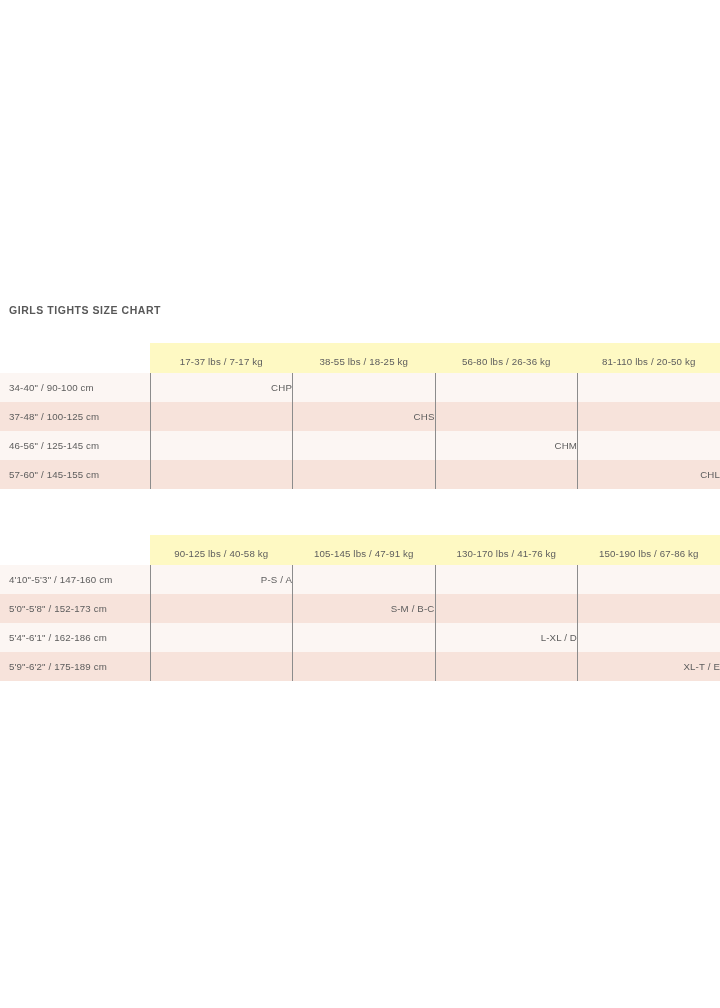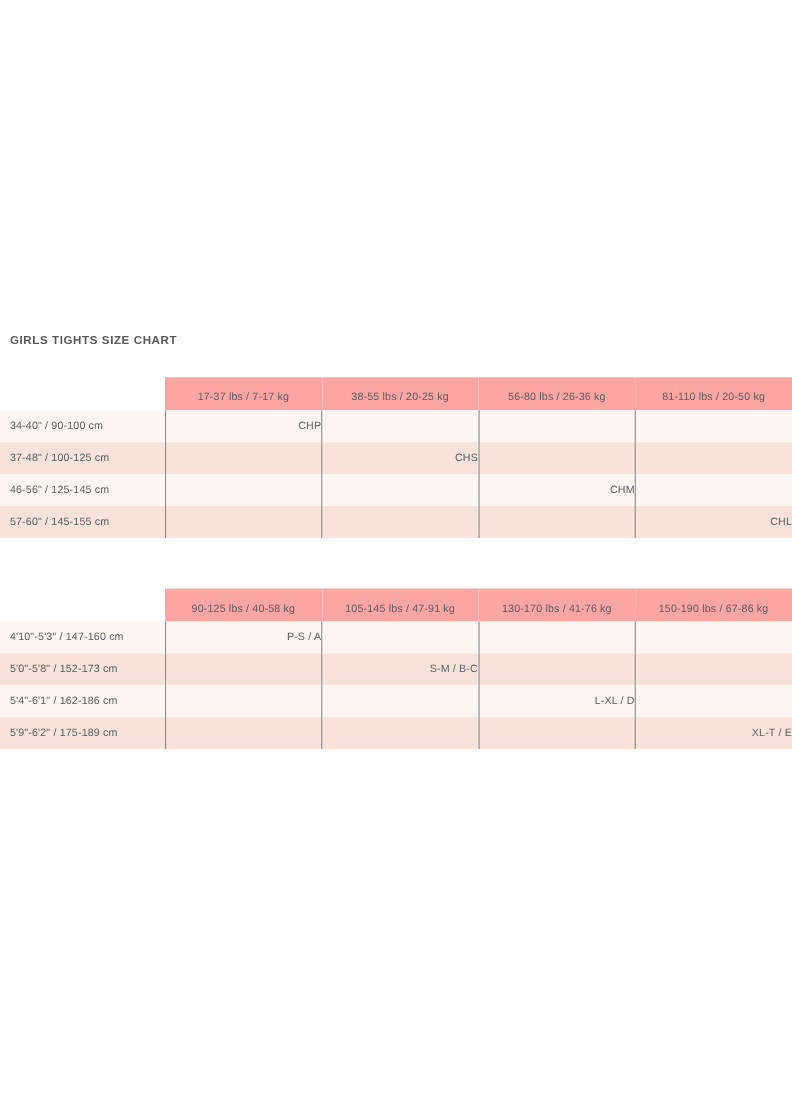--- a/index.html
+++ b/index.html
@@ -46,21 +46,21 @@
   table.size-table {
     border-collapse: collapse;
     width: 720px;
     table-layout: fixed;
   }
 
   table.size-table col.c-label { width: 150px; }
   table.size-table col.c-data  { width: 142.5px; }
 
   table.size-table thead th {
-    background: #fca5a5;
+    background: #fef9c3;
     font-weight: normal;
     font-size: 9.7px;
     color: #5d5d5d;
     letter-spacing: 0.15px;
     height: 24px;
     vertical-align: bottom;
     padding: 0 0 6px 0;
     text-align: center;
     white-space: nowrap;
     border: none;
@@ -101,21 +101,21 @@
         <col class="c-label">
           <col class="c-data">
           <col class="c-data">
           <col class="c-data">
           <col class="c-data">
       </colgroup>
       <thead>
         <tr>
           <th class="h-blank"></th>
           <th>17-37 lbs / 7-17 kg</th>
-          <th>38-55 lbs / 20-25 kg</th>
+          <th>38-55 lbs / 18-25 kg</th>
           <th>56-80 lbs / 26-36 kg</th>
           <th>81-110 lbs / 20-50 kg</th>
         </tr>
       </thead>
       <tbody>
         <tr class="row-light">
           <td class="label-cell">34-40" / 90-100 cm</td>
           <td>CHP</td>
           <td></td>
           <td></td>

